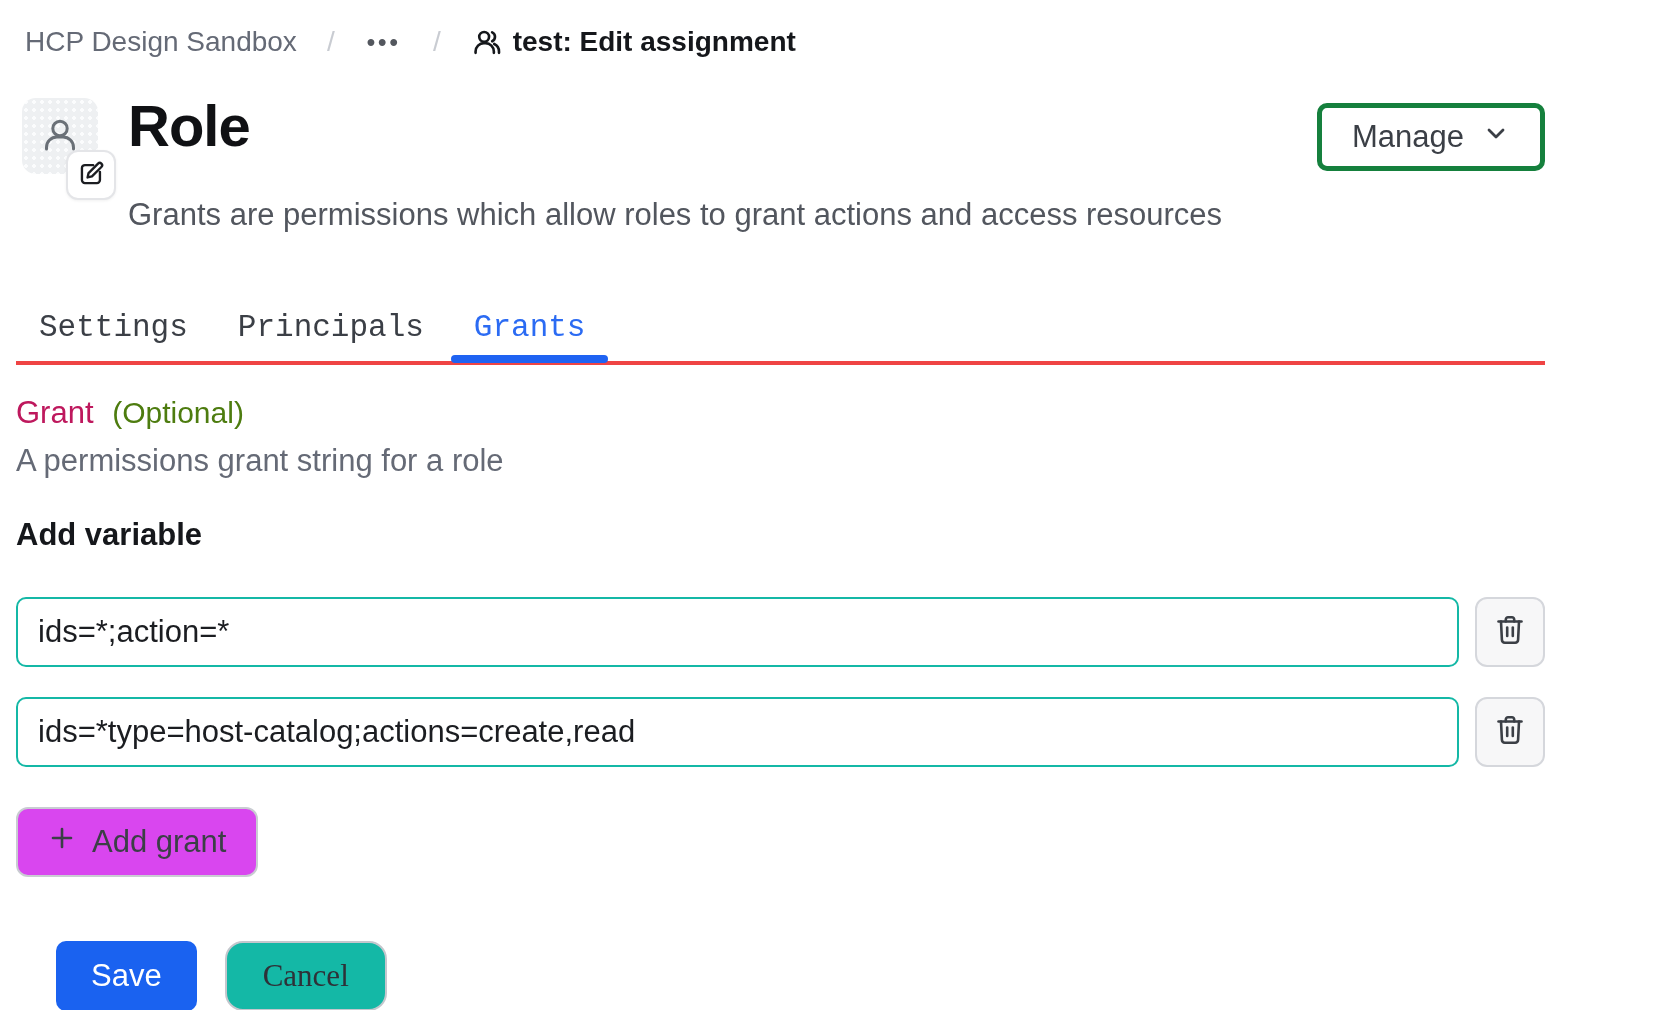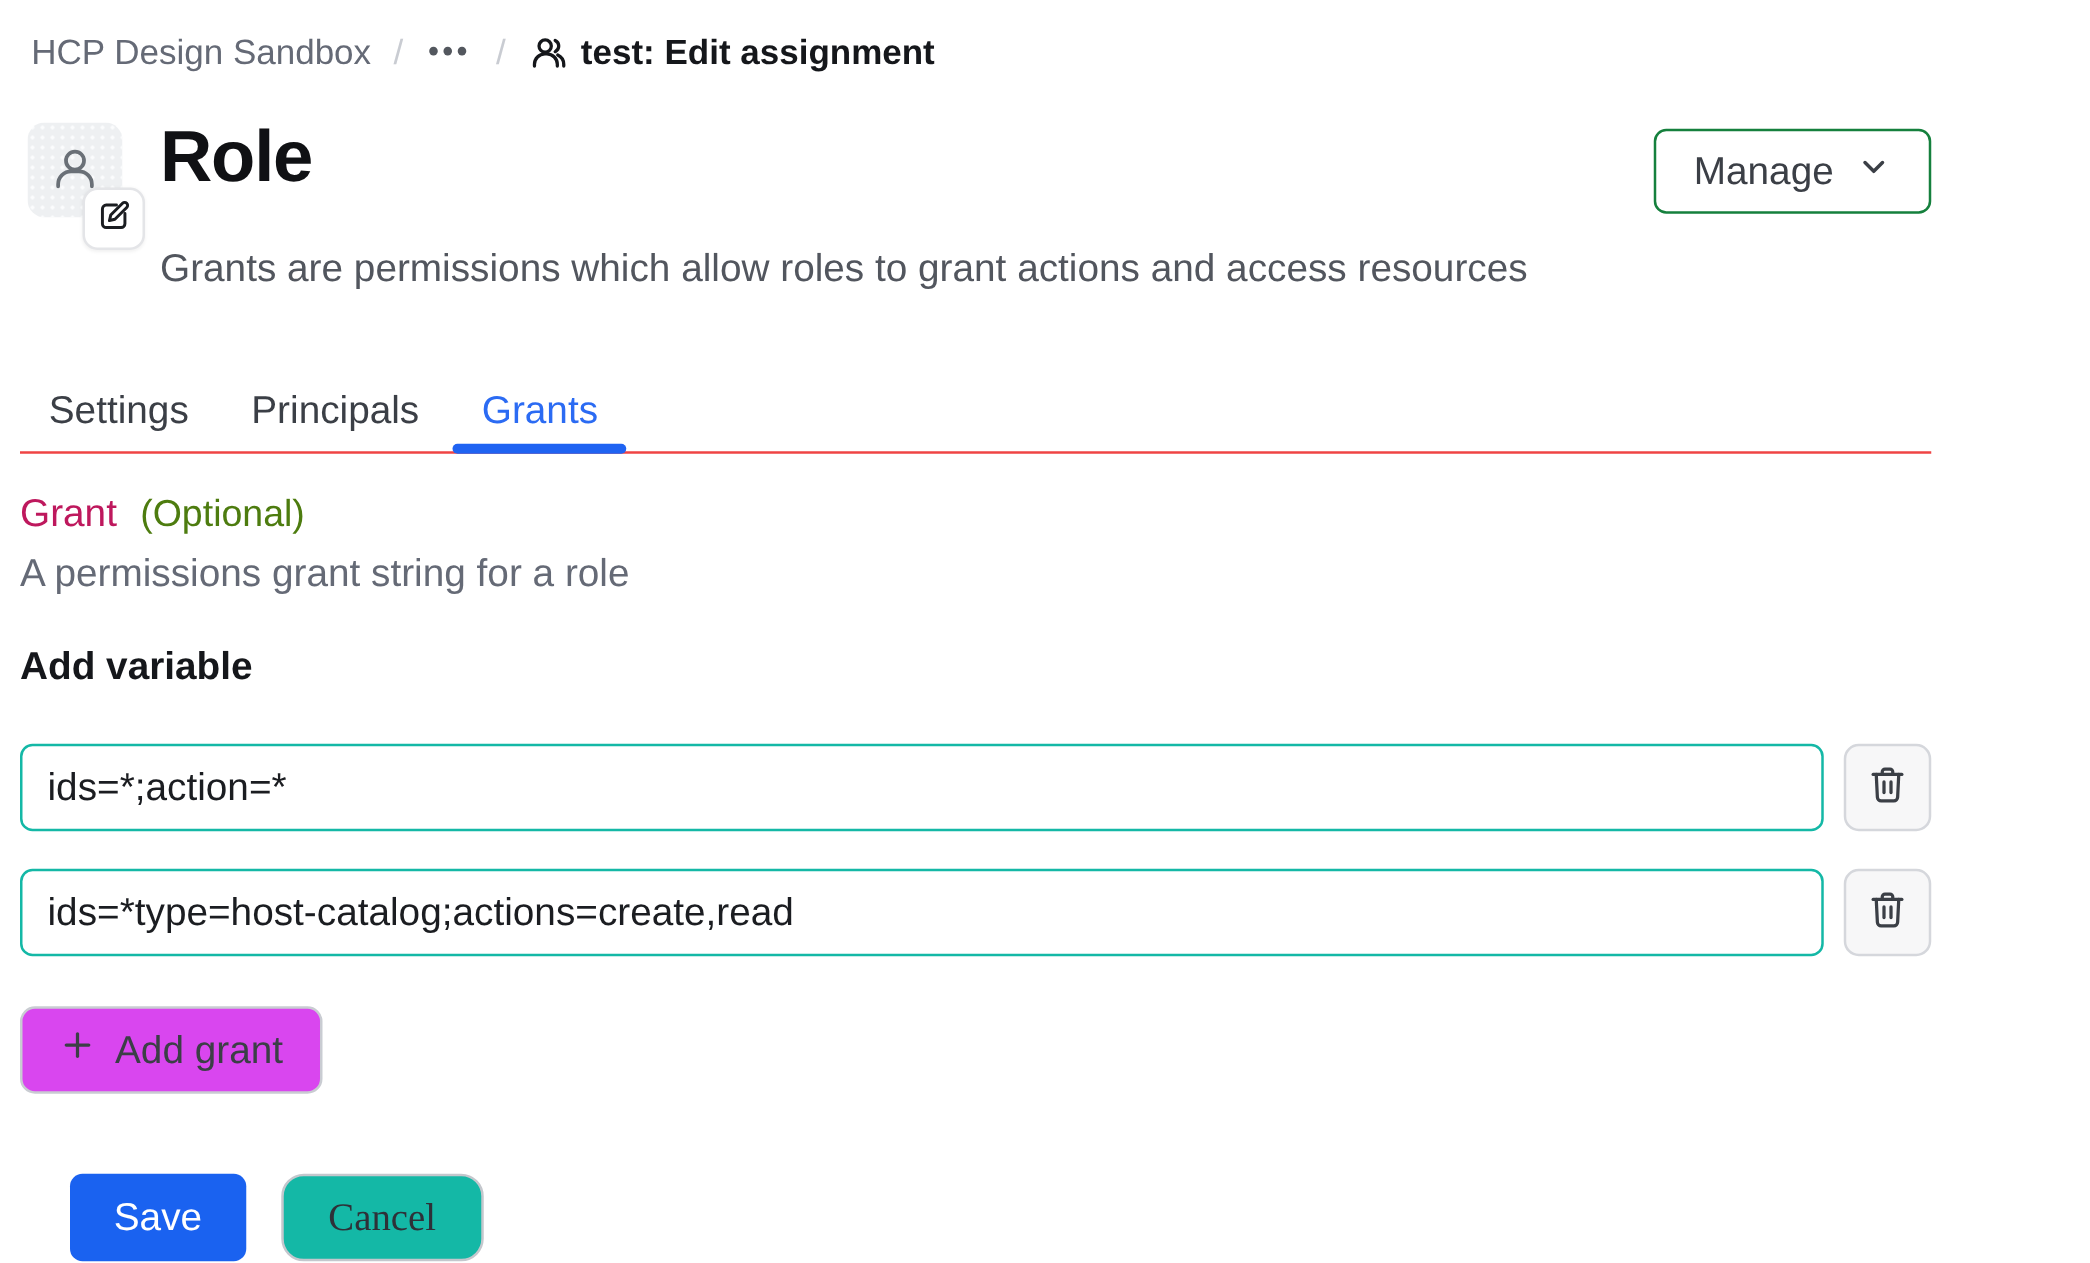--- a/index.html
+++ b/index.html
@@ -7,21 +7,21 @@
     width: 1672px; height: 1010px; overflow: hidden;
     font-family: "Liberation Sans", sans-serif;
     color: #1b1d21;
     -webkit-font-smoothing: antialiased;
   }
   .page { margin-left: 16px; width: 1529px; }
 
   
   .breadcrumb {
     display: flex; align-items: center;
-    padding: 26px 0 0 9px; gap: 18px;
+    padding: 26px 0 0 9px; gap: 30px;
     font-size: 28px;
   }
   .crumb-link { color: #656a76; cursor: pointer; }
   .crumb-sep { color: #c9ccd2; font-size: 28px; }
   .crumb-ellipsis { color: #53575e; letter-spacing: 3px; font-size: 24px; font-weight: 700; cursor: pointer; padding: 0 2px; }
   .crumb-current { display: flex; align-items: center; gap: 10px; color: #15171b; font-weight: 600; }
   .crumb-current svg { display: block; }
 
   
   .header-row { display: flex; align-items: flex-start; margin-top: 40px; }
@@ -40,30 +40,31 @@
     display: flex; align-items: center; justify-content: center;
     box-shadow: 0 1px 3px rgba(0,0,0,0.06);
     cursor: pointer;
   }
   .header-main { margin-left: 30px; flex: 1; }
   .page-title { font-size: 58px; font-weight: 700; color: #101114; letter-spacing: -1px; line-height: 1.1; margin-top: -4px; }
   .page-subtitle { font-size: 31px; color: #52565e; margin-top: 18px; }
   .manage-btn {
     flex: none; margin-top: 5px;
     height: 68px; padding: 0 30px;
-    background: #ffffff; border: 2px solid #15803d; border-radius: 10px;
+    background: #ffffff; border: 5px solid #15803d; border-radius: 10px;
     display: flex; align-items: center; gap: 18px;
     font-size: 31px; font-weight: 500; color: #3b3f46;
     cursor: pointer;
   }
 
   
   .tab-bar {
     display: flex; gap: 4px; margin-top: 62px;
-    border-bottom: 2px solid #ef4444;
+    border-bottom: 4px solid #ef4444;
+    font-family: Liberation Mono, monospace;
   }
   .tab {
     position: relative; height: 66px; padding: 0 23px;
     display: flex; align-items: center;
     font-size: 31px; font-weight: 500; color: #3b3f46;
     cursor: pointer;
   }
   .tab.active { color: #2b6bf3; }
   .tab.active::after {
     content: ""; position: absolute; left: 0; right: 0; bottom: -2px;

